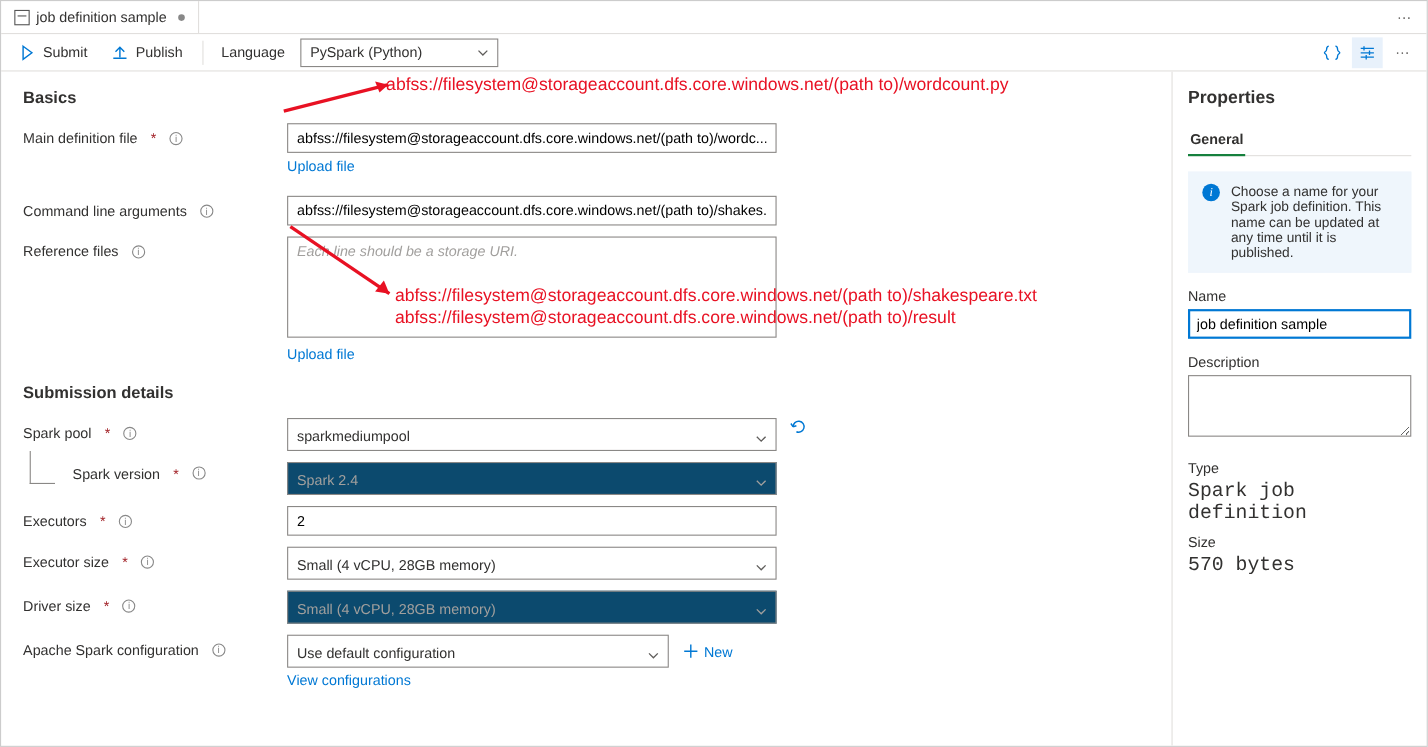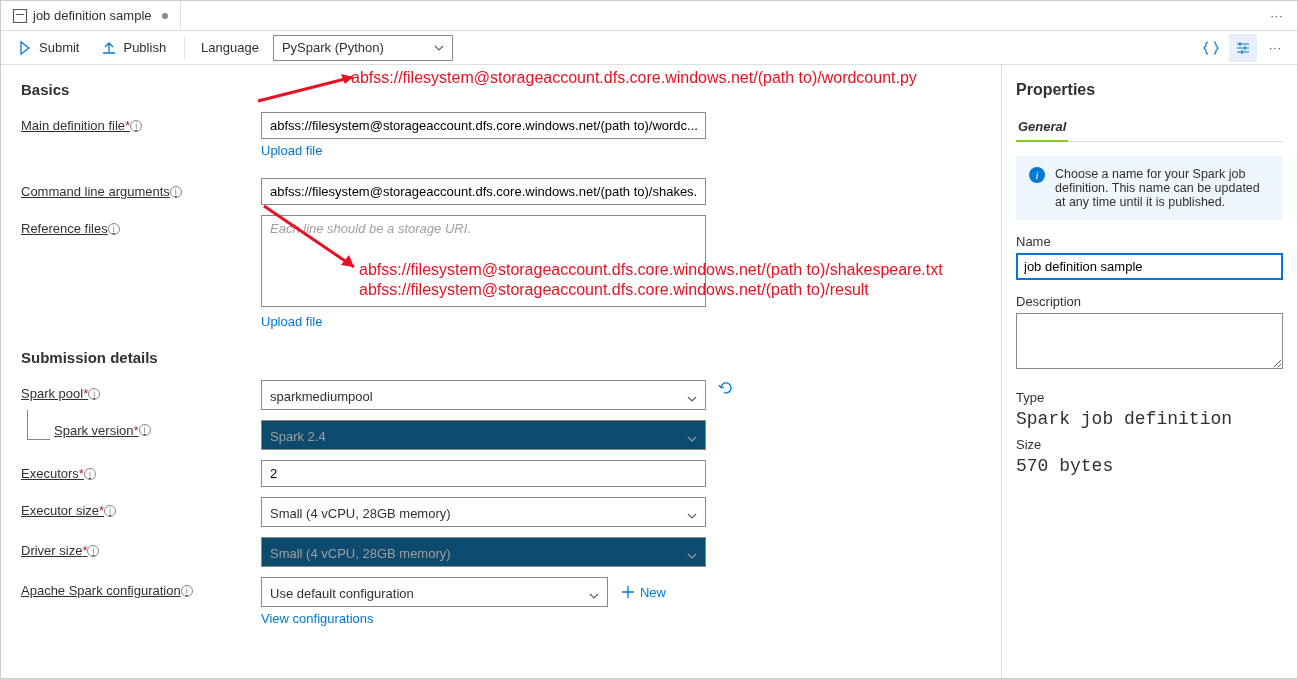--- a/index.html
+++ b/index.html
@@ -21,25 +21,25 @@
 .lang-select { border: 1px solid #8a8886; height: 26px; width: 180px; display: flex; align-items: center; padding: 0 8px; justify-content: space-between; }
 .chev { width: 10px; height: 10px; }
 
 .toolbar-right { margin-left: auto; display: flex; align-items: center; gap: 4px; }
 .icon-btn { width: 28px; height: 28px; display: flex; align-items: center; justify-content: center; cursor: pointer; }
 .icon-btn.active { background: #e8f1fb; }
 .icon-blue { stroke: #0078d4; fill: none; }
 
 .body-row { flex: 1; display: flex; overflow: hidden; }
 .main-col { flex: 1; padding: 16px 20px; overflow-y: auto; position: relative; }
-.prop-col { width: 296px; border-left: 1px solid #e1dfdd; padding: 16px 14px; overflow-y: auto; }
+.prop-col { width: 232px; border-left: 1px solid #e1dfdd; padding: 16px 14px; overflow-y: auto; }
 
 h3.section { font-size: 15px; font-weight: 600; margin-bottom: 14px; }
 .form-row { display: flex; align-items: flex-start; margin-bottom: 10px; }
-.form-label { width: 240px; padding-top: 6px; font-size: 13px; display: flex; align-items: center; gap: 0; text-decoration: underline; }
+.form-label { width: 240px; padding-top: 6px; font-size: 13px; display: flex; align-items: center; gap: 12px; }
 .req { color: #a4262c; }
 .info-icon { width: 12px; height: 12px; border: 1px solid #888; border-radius: 50%; display: inline-flex; align-items: center; justify-content: center; font-size: 9px; color: #888; }
 .form-ctrl { width: 445px; }
 input.txt, .dd-box, textarea.txt { width: 100%; border: 1px solid #8a8886; font-size: 13px; padding: 5px 8px; font-family: inherit; background: #fff; }
 .dd-box { height: 30px; display: flex; align-items: flex-end; justify-content: space-between; }
 .dd-box.disabled { background: #0c4a6e; color: #a19f9d; }
 .link { color: #0078d4; font-size: 13px; cursor: pointer; padding-top: 4px; display: inline-block; }
 textarea.txt { height: 92px; resize: none; }
 textarea.txt::placeholder { font-style: italic; color: #a19f9d; }
 .spacer { height: 10px; }
@@ -47,21 +47,21 @@
 
 .refresh-icon { margin-left: 12px; cursor: pointer; }
 .plus-new { display: inline-flex; align-items: center; gap: 4px; color: #0078d4; margin-left: 12px; cursor: pointer; }
 
 .annot { position: absolute; color: #e81123; font-size: 16px; font-weight: 400; pointer-events: none; }
 .arrow-svg { position: absolute; pointer-events: none; }
 
 .prop-title { font-size: 16px; font-weight: 600; margin-bottom: 14px; }
 .prop-tabs { display: flex; border-bottom: 1px solid #e1dfdd; margin-bottom: 14px; }
 .prop-tab { padding: 6px 2px; margin-right: 16px; font-size: 13px; cursor: pointer; }
-.prop-tab.active { border-bottom: 2px solid #84cc16; font-weight: 600; margin-bottom: -1px; font-style: italic; }
+.prop-tab.active { border-bottom: 2px solid #15803d; font-weight: 600; margin-bottom: -1px; }
 .info-box { background: #eff6fc; border: 1px solid #eff6fc; padding: 10px 12px; display: flex; gap: 10px; font-size: 12.5px; color: #323130; margin-bottom: 14px; }
 .info-box .bubble { width:16px; height:16px; border-radius:50%; background:#0078d4; color:#fff; font-size:11px; display:flex; align-items:center; justify-content:center; flex-shrink:0; font-style: italic; font-family: Georgia, serif; }
 .prop-field-label { font-size: 13px; margin-bottom: 4px; margin-top: 6px; }
 .prop-input { width: 100%; border: 2px solid #0078d4; padding: 4px 6px; font-size: 13px; }
 .prop-desc { width: 100%; border: 1px solid #8a8886; height: 56px; }
 .prop-static { font-size: 18px; margin-bottom: 8px; font-family: Liberation Mono, monospace; }
 </style>
 </head>
 <body>
 

